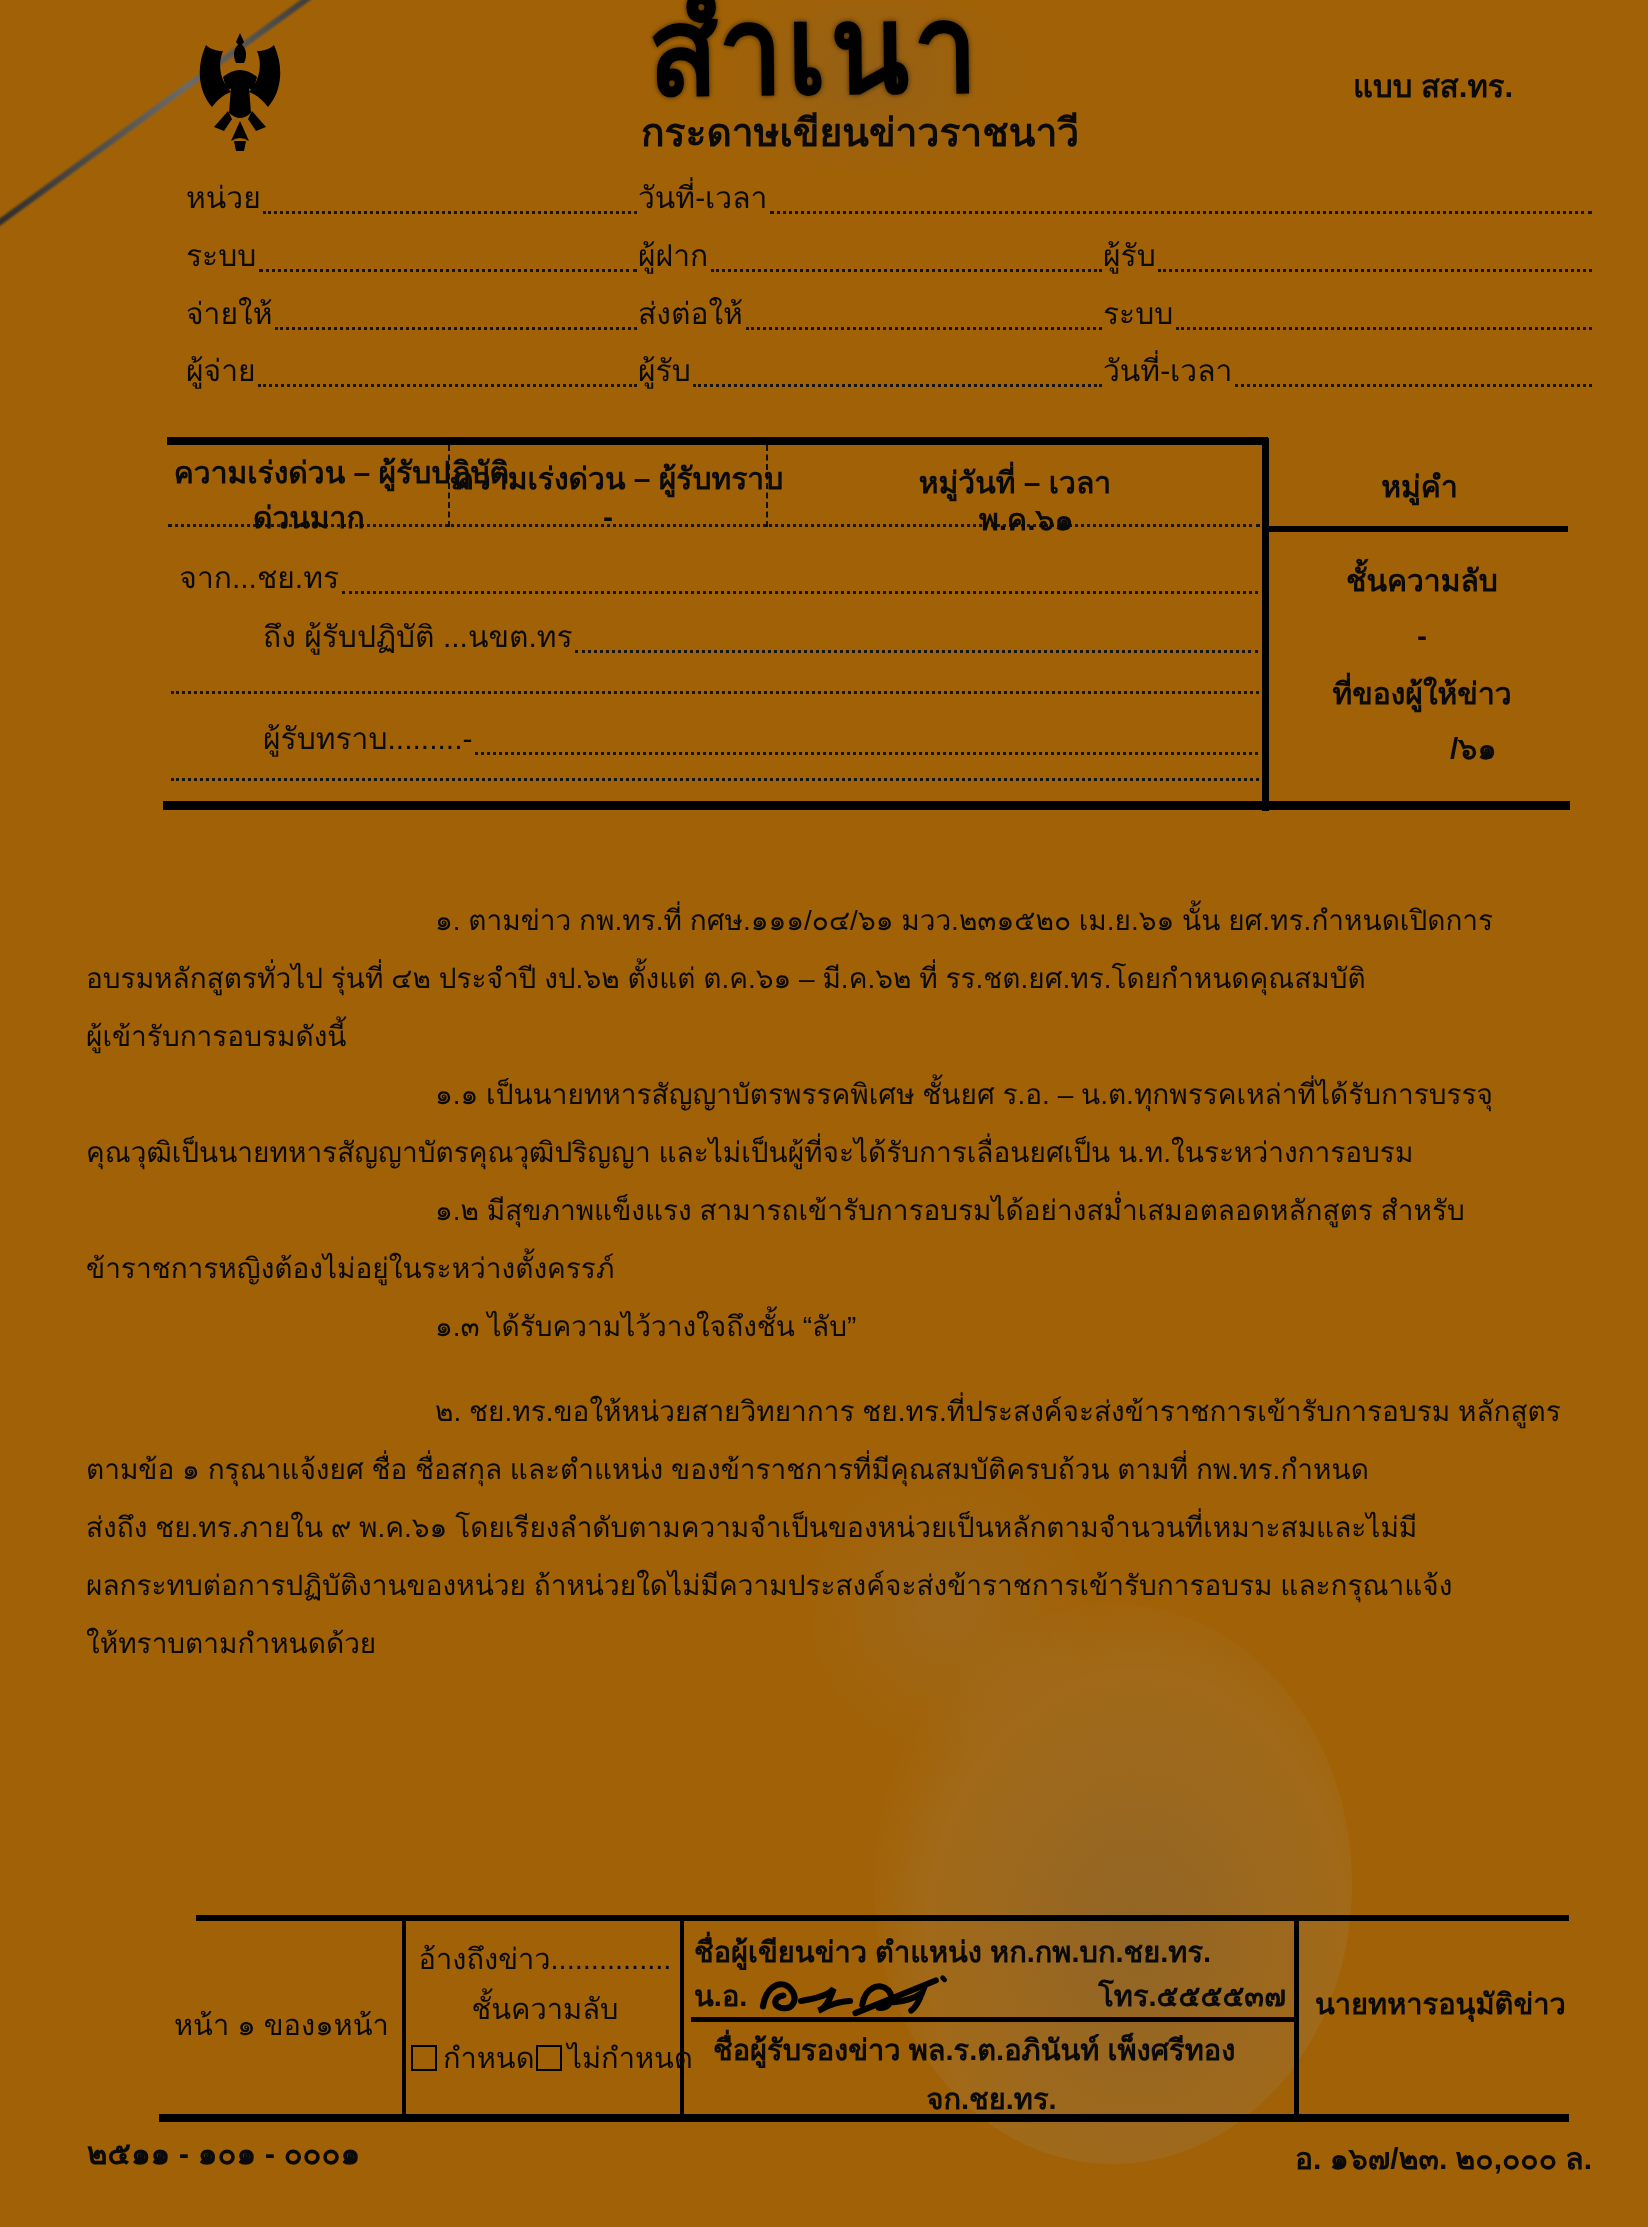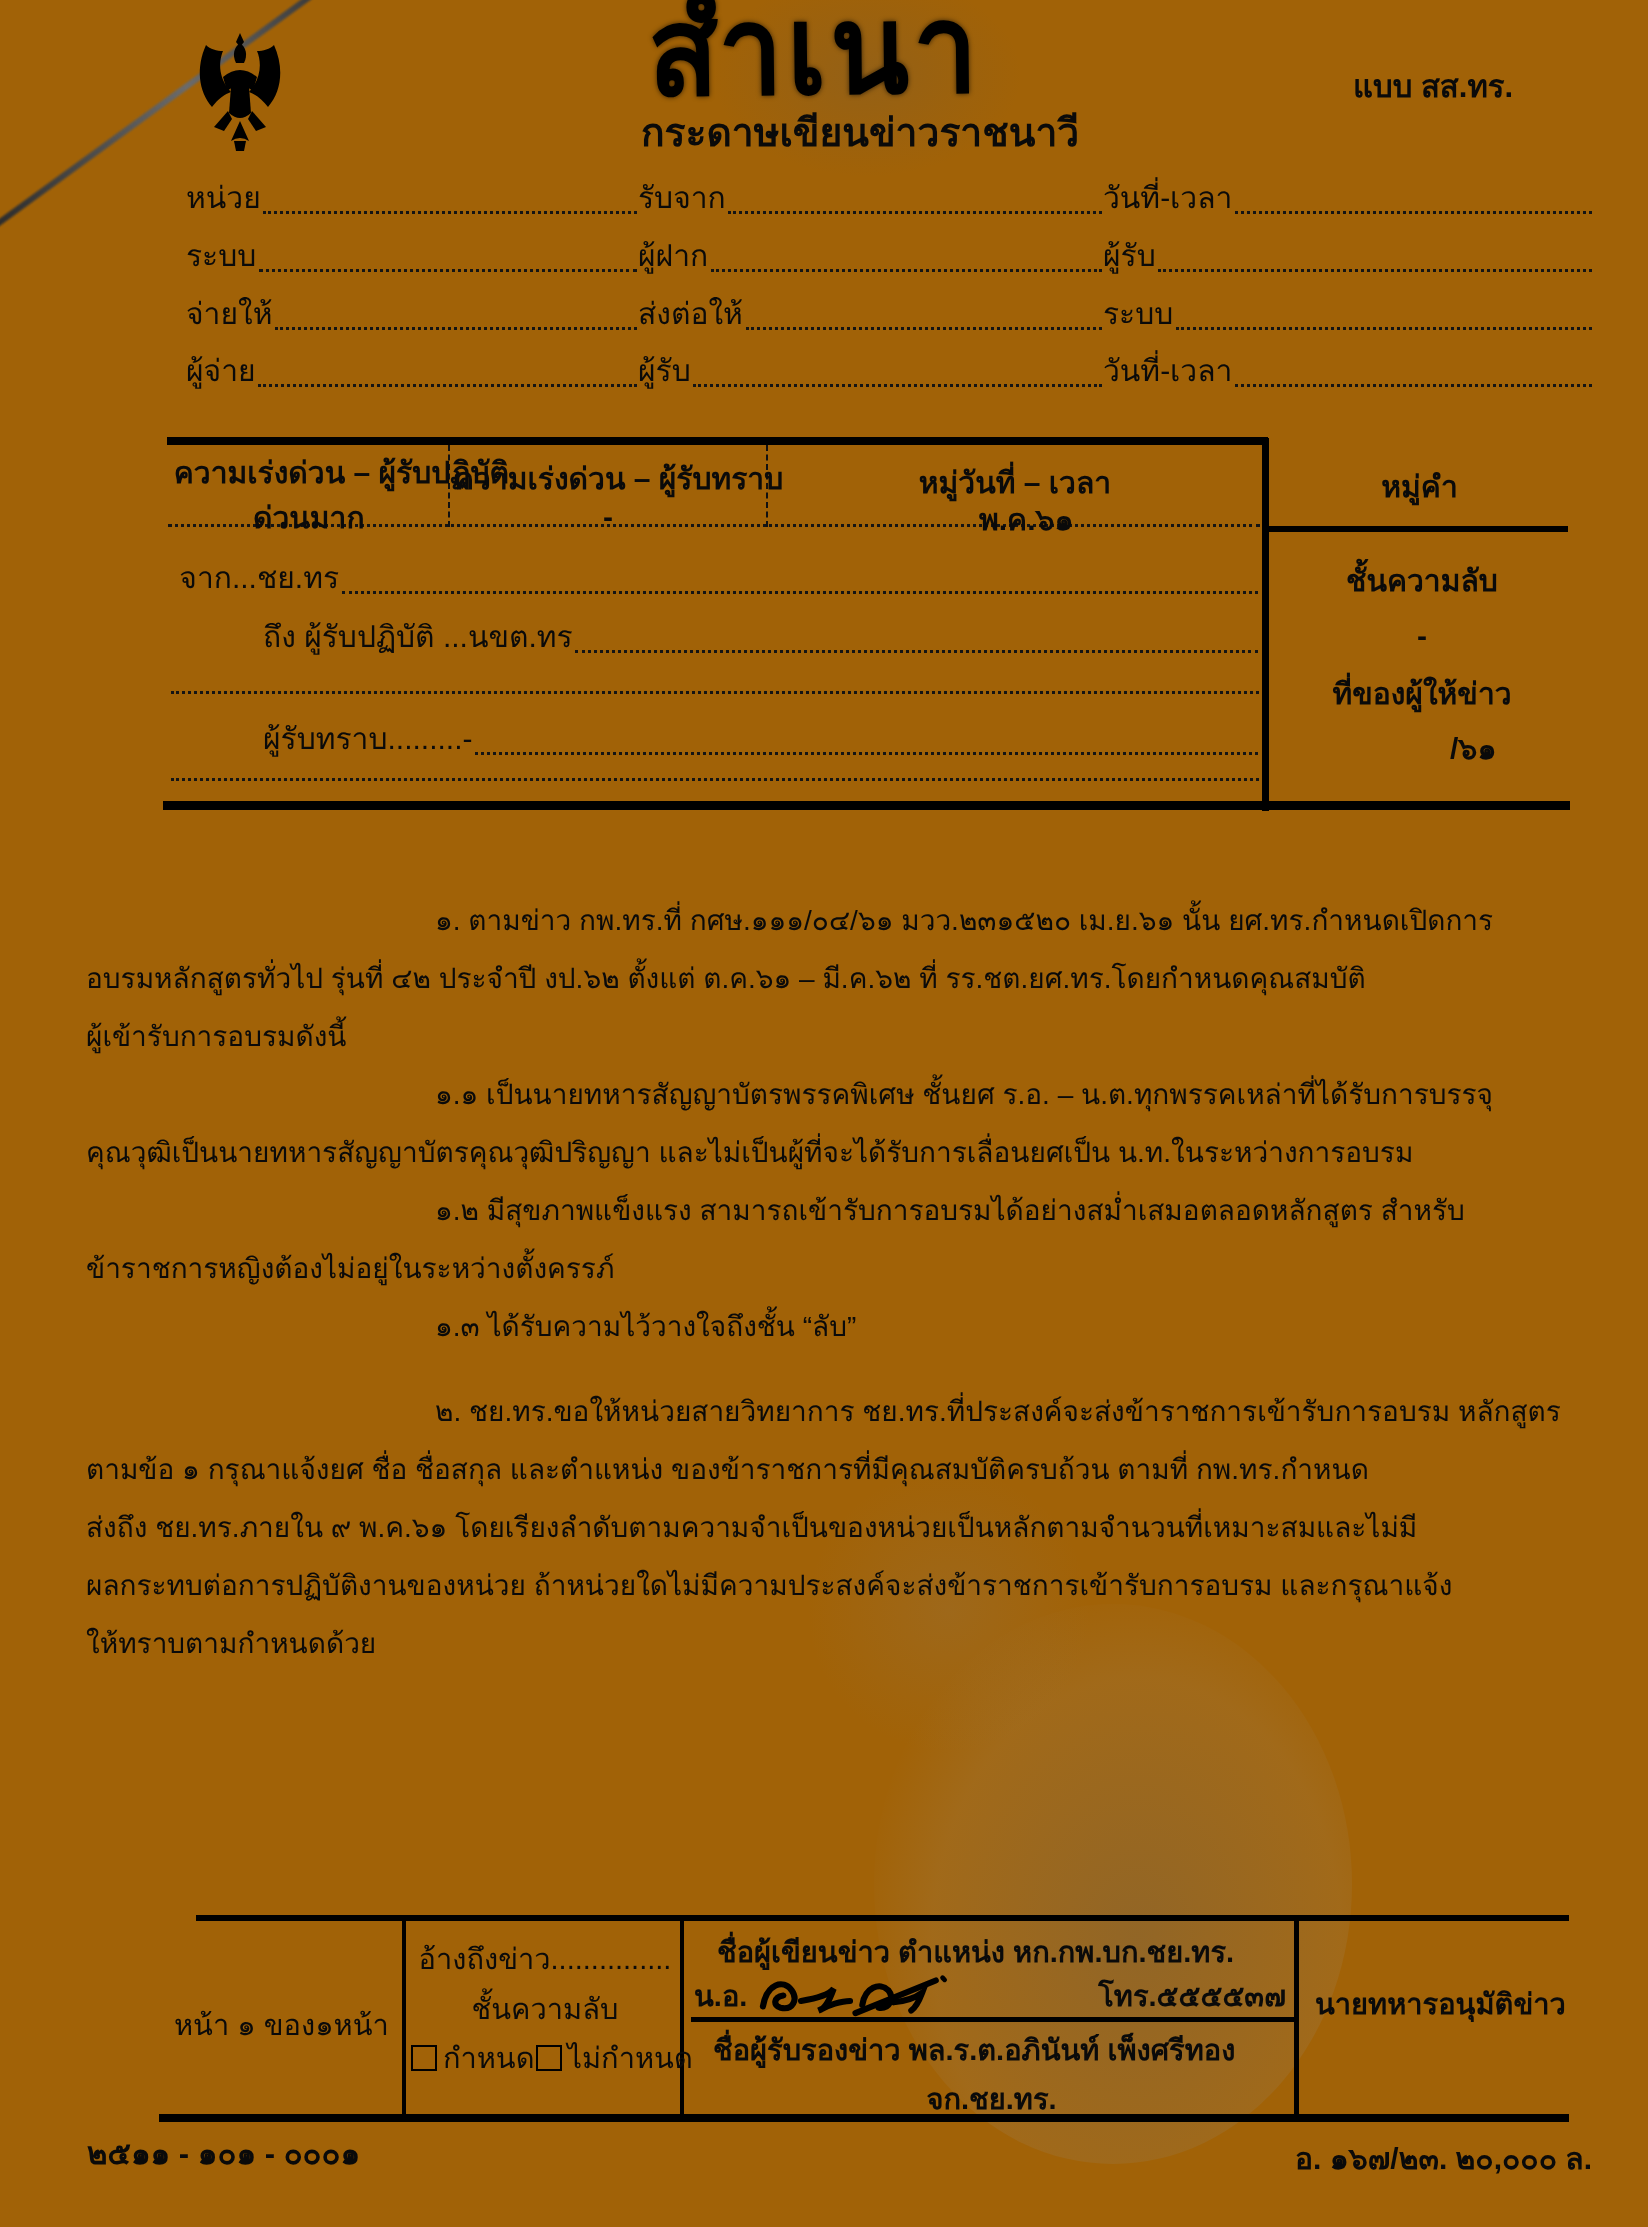--- a/index.html
+++ b/index.html
@@ -84,21 +84,21 @@
   .bt-bottom{left:-8.2px;top:199px;width:1410px;height:8.2px;}
   .bt-v1{left:235px;top:2.7px;width:4.1px;height:198px;}
   .bt-v2{left:513px;top:2.7px;width:4.1px;height:198px;}
   .bt-v3{left:1127px;top:2.7px;width:4.8px;height:198px;}
   .btxt{position:absolute;white-space:nowrap;}
   .bt-page{left:7px;top:87px;width:225px;}
   .bt-ref{left:247px;top:20.5px;width:262px;text-align:center;}
   .bt-class{left:247px;top:71px;width:262px;text-align:center;}
   .bt-checks{left:243px;top:120px;width:269px;display:flex;align-items:center;}
   .cbox{width:22px;height:22px;border:2.7px solid #000;display:inline-block;margin:0 5.5px 0 1.4px;flex:0 0 auto;}
-  .bt-writer{left:527px;top:13.6px;width:595px;font-weight:600;margin-left:23px;}
+  .bt-writer{left:527px;top:13.6px;width:595px;font-weight:600;}
   .bt-sigrow{left:527px;top:56px;width:592px;display:flex;align-items:center;font-weight:600;}
   .sig-svg{width:273px;height:49px;margin:0 5.5px;}
   .bt-tel{margin-left:auto;}
   .bt-sig-underline{left:524px;top:102px;width:603px;height:4.8px;}
   .bt-cert{left:527px;top:112px;width:595px;font-weight:600;margin-left:19px;}
   .bt-pos{left:527px;top:161px;width:595px;text-align:center;font-weight:600;}
   .bt-approver{left:1148px;top:66px;width:250px;font-weight:600;text-align:center;}
   
   .footer-left{position:absolute;left:87px;top:2128px;font-size:31px;font-weight:700;white-space:nowrap;}
   .footer-right{position:absolute;right:57px;top:2135px;font-size:30px;font-weight:600;white-space:nowrap;}
@@ -131,24 +131,20 @@
   </svg>
 
   <div class="form-code">แบบ สส.ทร.</div>
   <div class="title">กระดาษเขียนข่าวราชนาวี</div>
 
   <div class="rrow r1">
     <div class="rf rf1">
         <span class="lbl">หน่วย</span>
         <span class="leader"></span>
       </div>
-    <div class="rf rf2">
-        <span class="lbl">รับจาก</span>
-        <span class="leader"></span>
-      </div>
     <div class="rf rf3">
         <span class="lbl">วันที่-เวลา</span>
         <span class="leader"></span>
       </div>
   </div>
   <div class="rrow r2">
     <div class="rf rf1">
         <span class="lbl">ระบบ</span>
         <span class="leader"></span>
       </div>

